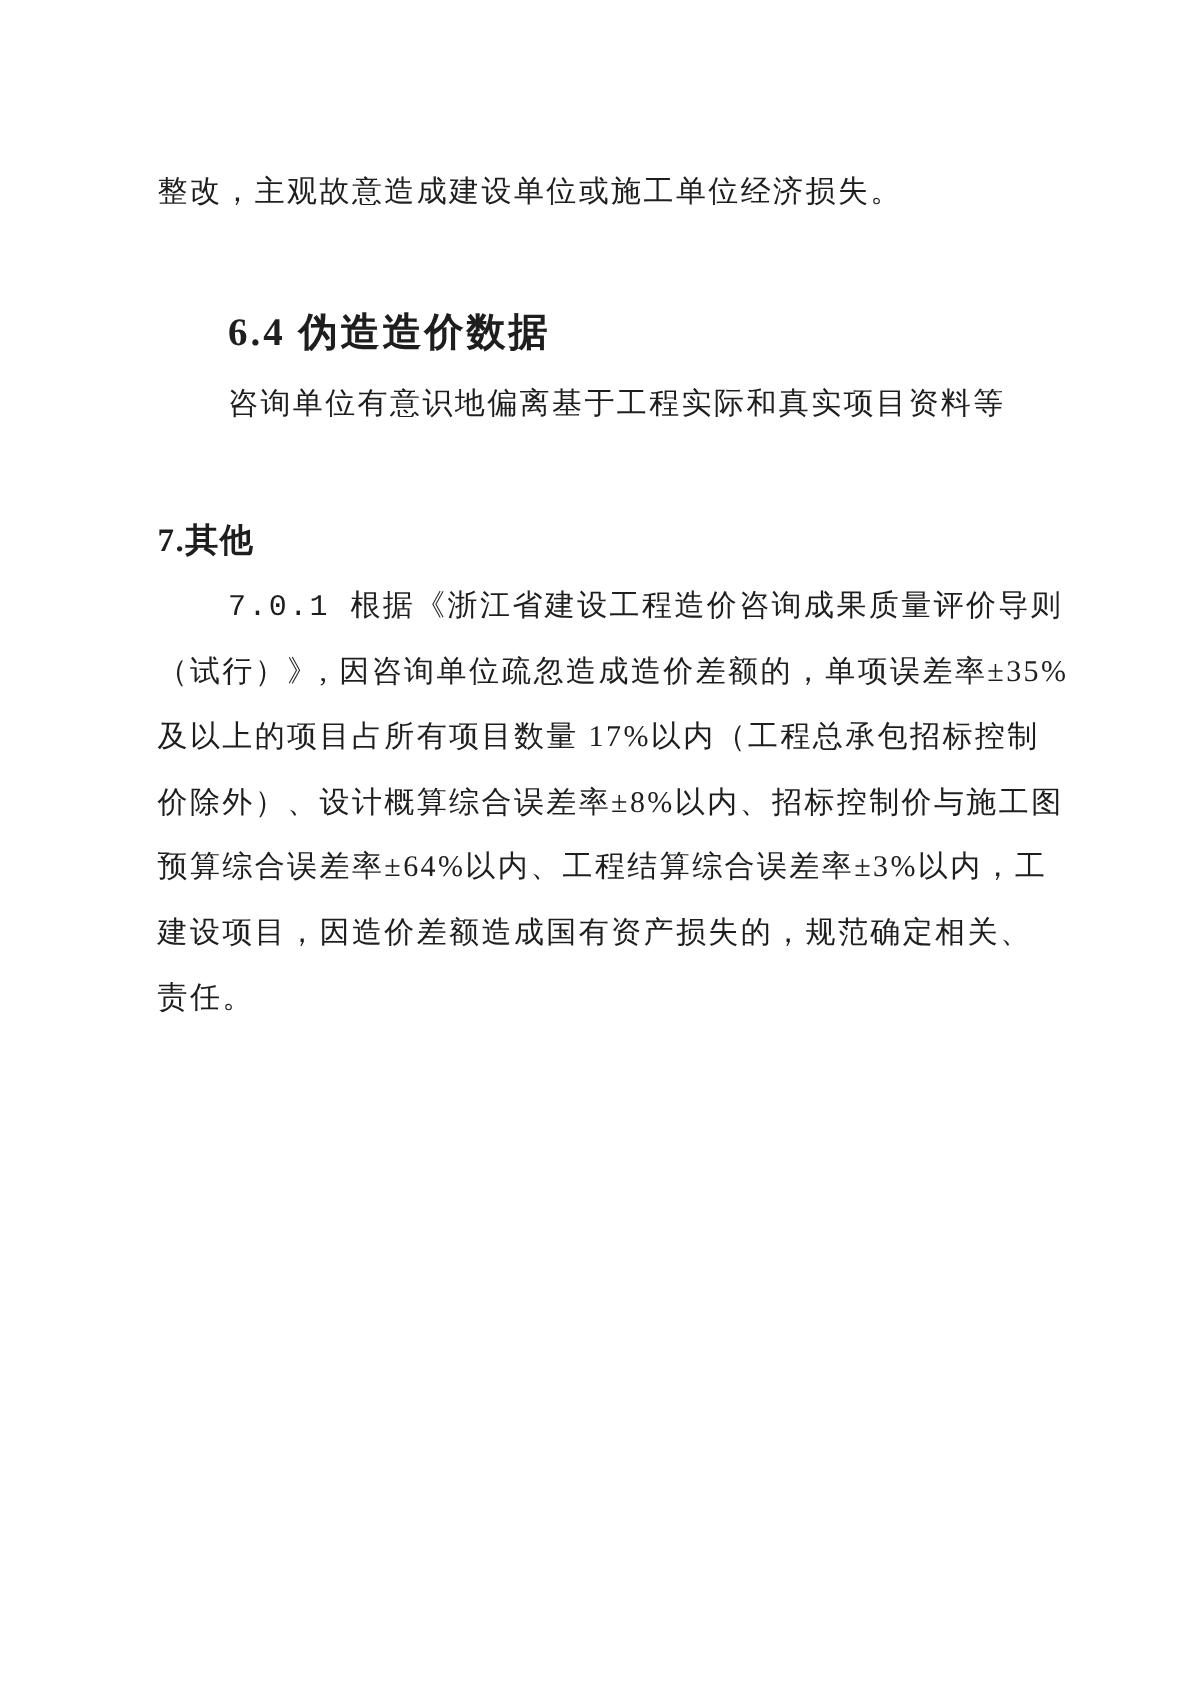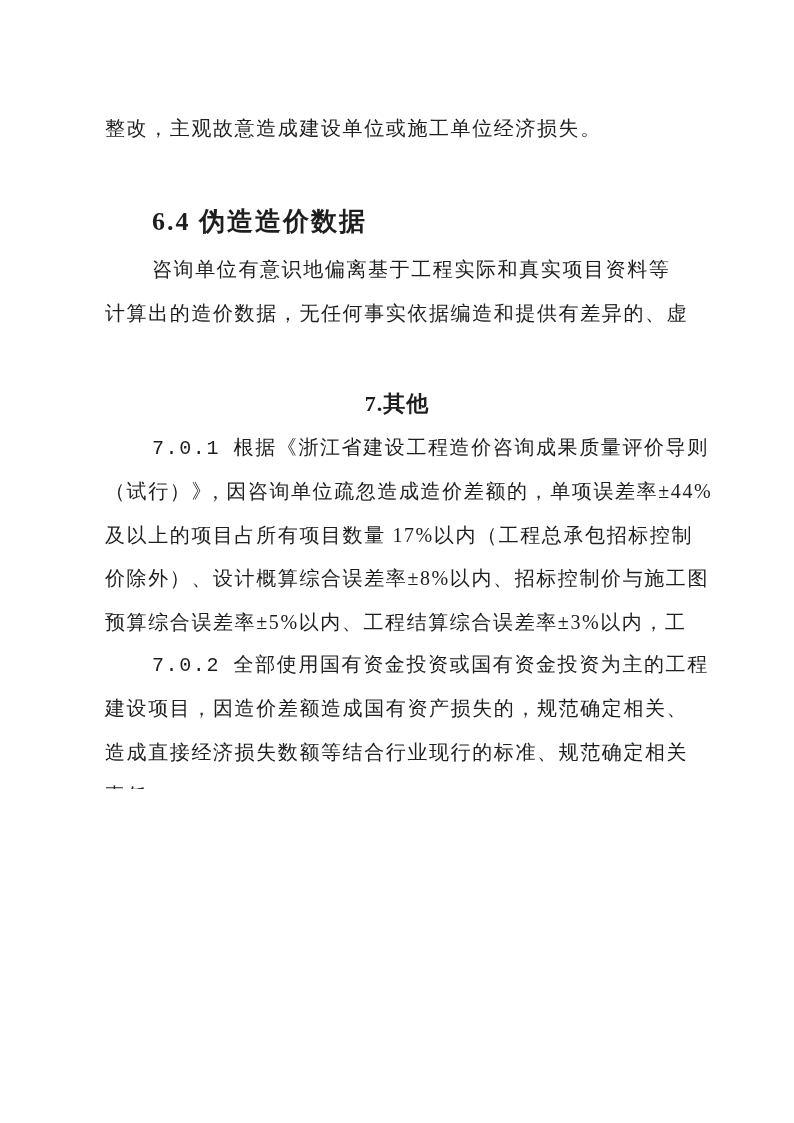--- a/index.html
+++ b/index.html
@@ -40,21 +40,20 @@
     font-size: 26px;
     line-height: 43.4px;
     letter-spacing: 2px;
     white-space: pre;
   }
   .heading-chapter {
     margin: 46px 0 2px 0;
     font-weight: bold;
     font-size: 22px;
     line-height: 43.4px;
-    text-align: center;
     letter-spacing: 1px;
     white-space: pre;
   }
   .para {
     margin: 0;
   }
   .footer-pagenum {
     position: absolute;
     left: 641px;
     top: 1033px;
@@ -72,37 +71,34 @@
   <div class="content">
 
     <div class="para">
       <div class="line">整改，主观故意造成建设单位或施工单位经济损失。</div>
     </div>
 
     <div class="heading-sub">6.4 伪造造价数据</div>
 
     <div class="para">
       <div class="line ind">咨询单位有意识地偏离基于工程实际和真实项目资料等</div>
-      <div class="line">计算出的造价数据，无任何事实依据编造和提供有差异的、虚</div>
     </div>
 
     <div class="heading-chapter">7.其他</div>
 
     <div class="para">
       <div class="line ind">7.0.1 根据《浙江省建设工程造价咨询成果质量评价导则</div>
-      <div class="line">（试行）》, 因咨询单位疏忽造成造价差额的，单项误差率±44%</div>
+      <div class="line">（试行）》, 因咨询单位疏忽造成造价差额的，单项误差率±35%</div>
       <div class="line">及以上的项目占所有项目数量 17%以内（工程总承包招标控制</div>
       <div class="line">价除外）、设计概算综合误差率±8%以内、招标控制价与施工图</div>
-      <div class="line">预算综合误差率±5%以内、工程结算综合误差率±3%以内，工</div>
+      <div class="line">预算综合误差率±64%以内、工程结算综合误差率±3%以内，工</div>
     </div>
 
     <div class="para">
-      <div class="line ind">7.0.2 全部使用国有资金投资或国有资金投资为主的工程</div>
       <div class="line">建设项目，因造价差额造成国有资产损失的，规范确定相关、</div>
-      <div class="line">造成直接经济损失数额等结合行业现行的标准、规范确定相关</div>
       <div class="line">责任。</div>
     </div>
 
   </div>
 
   <div class="footer-pagenum">— 7 —</div>
 
 </div>
 
 </body></html>

